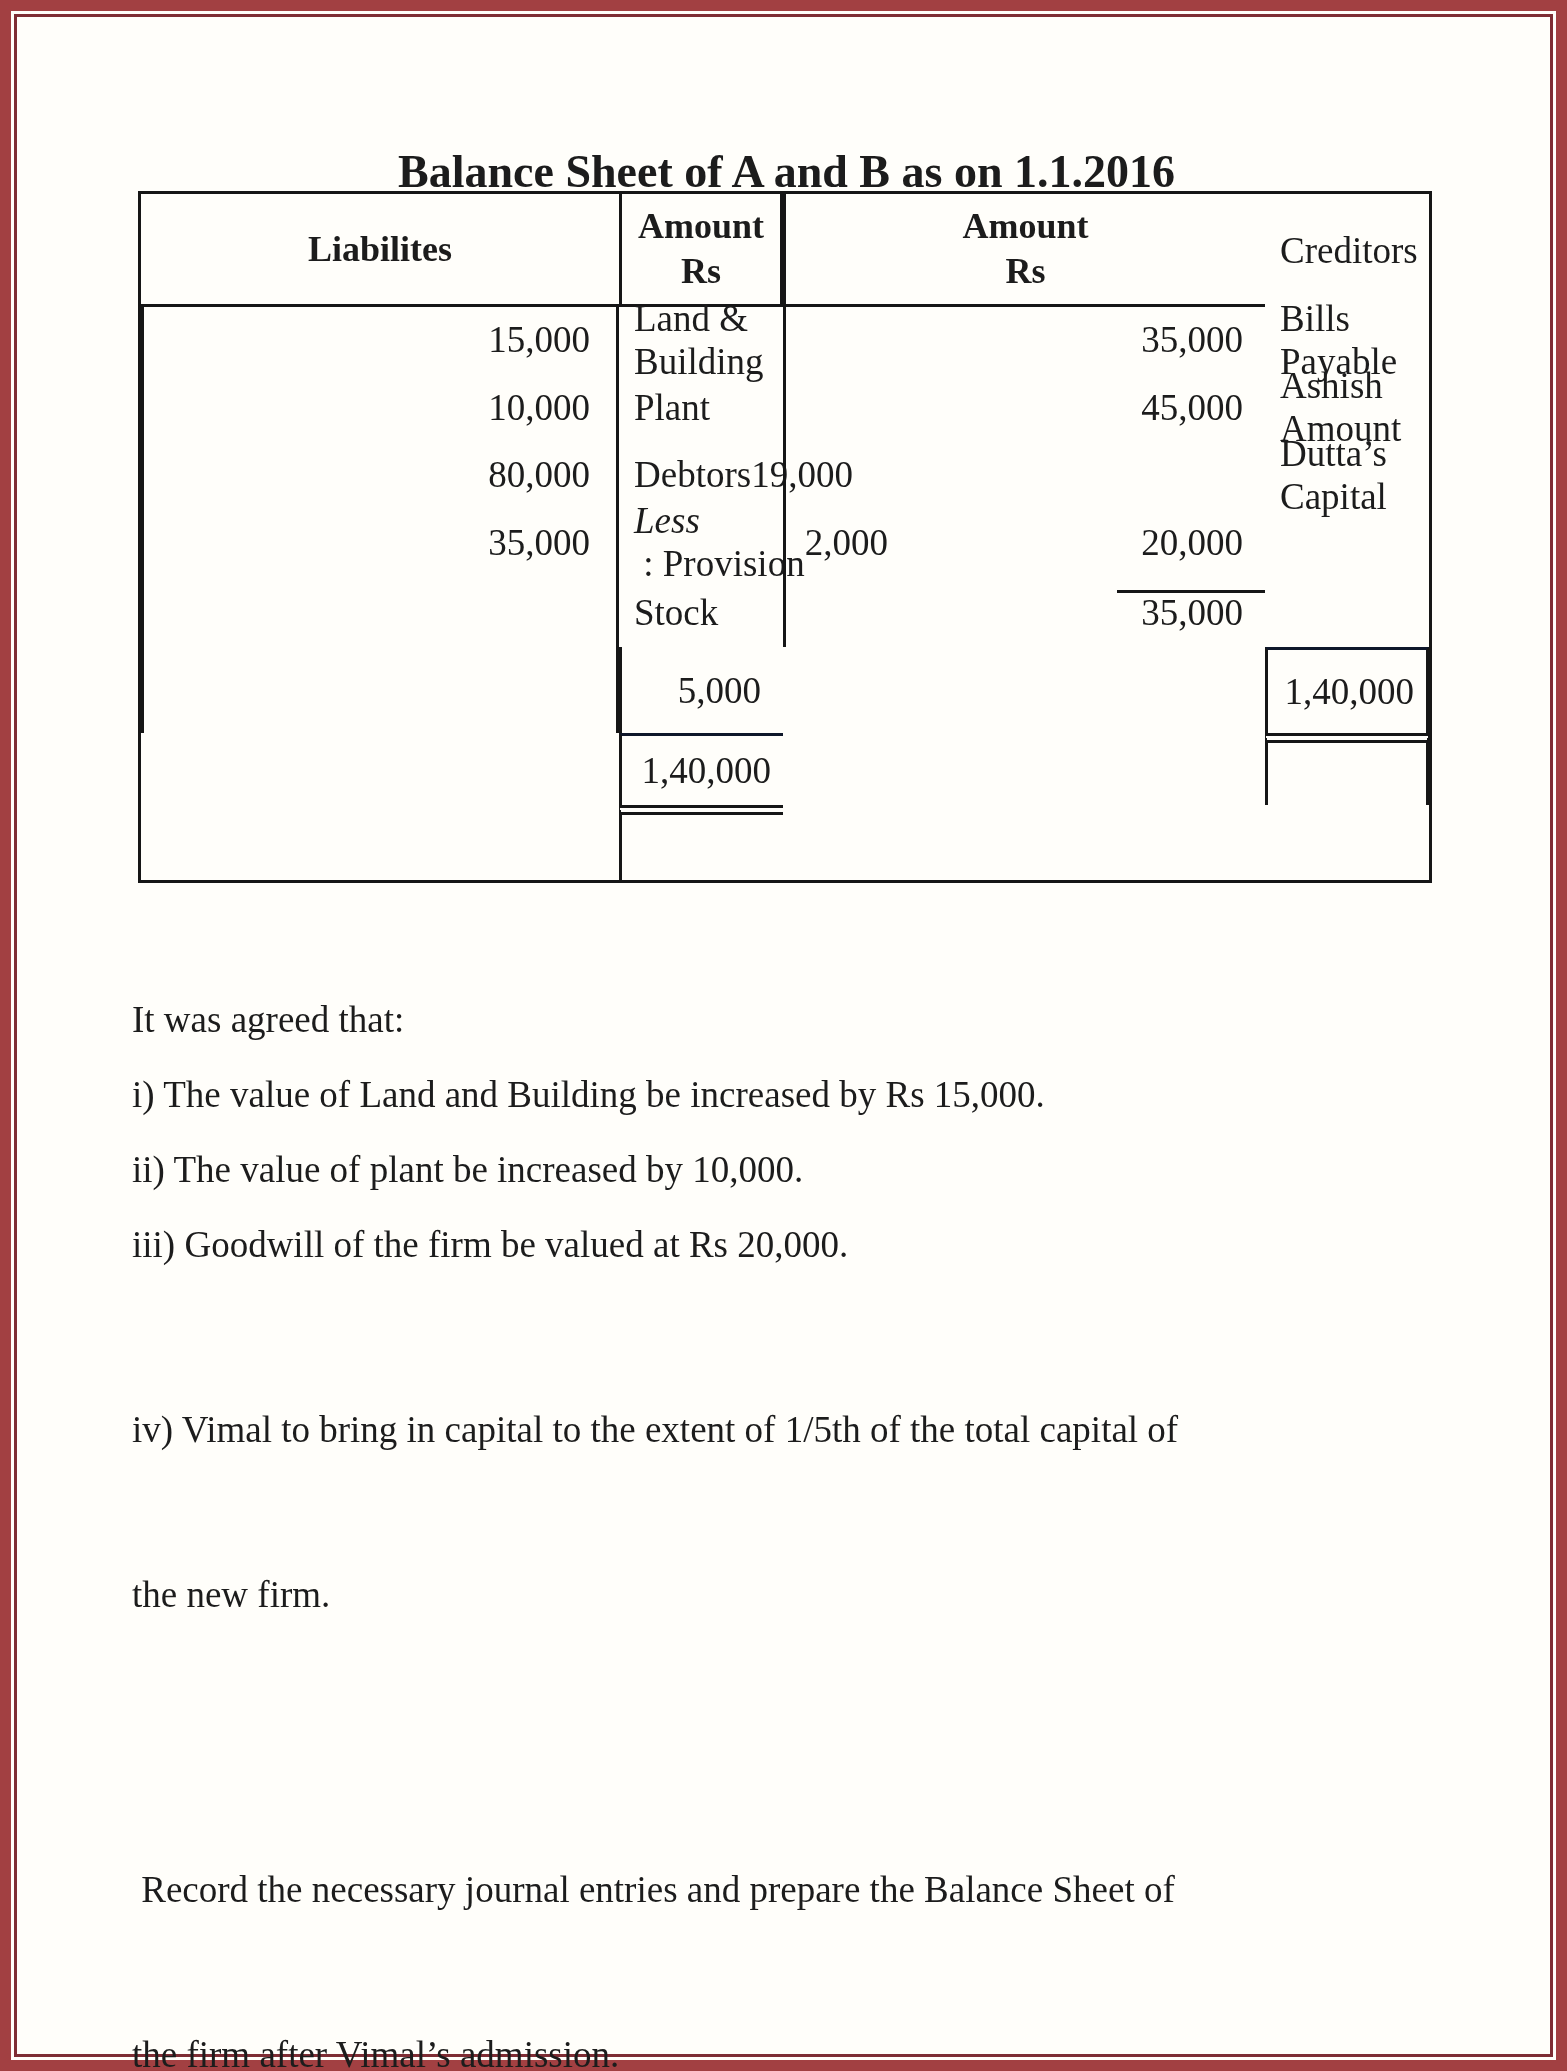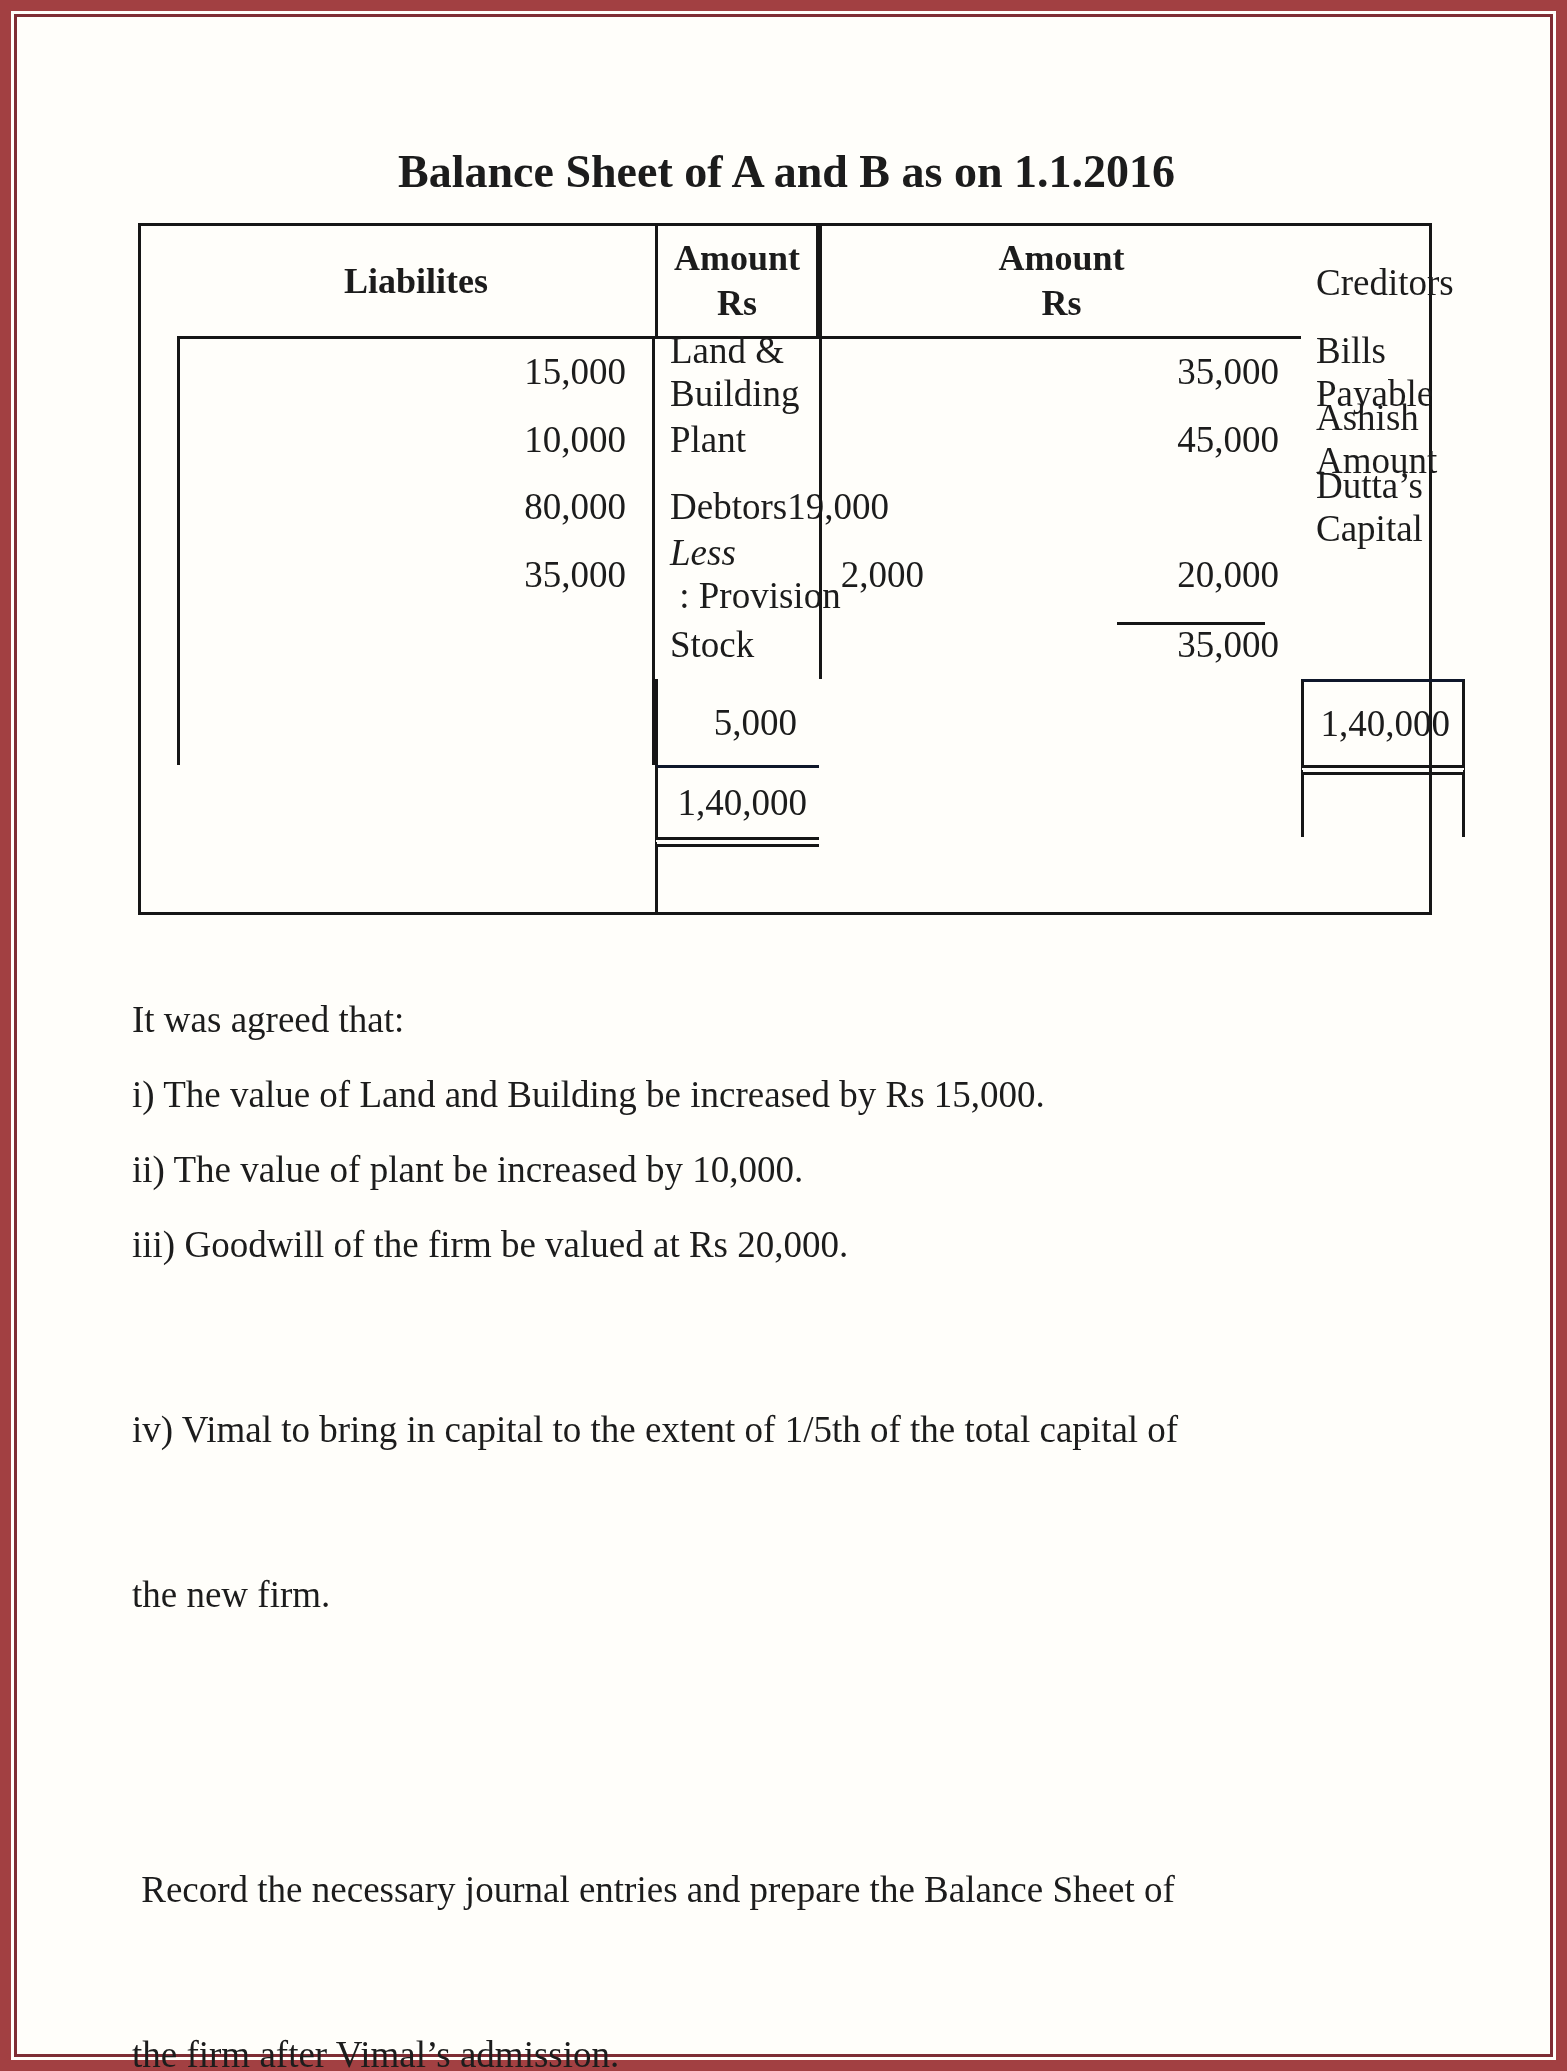--- a/index.html
+++ b/index.html
@@ -22,24 +22,23 @@
     background: #fffefa;
   }
   
   .doc-title {
     position: absolute; left: 0; top: 131px; width: 1539px;
     text-align: center;
     font-weight: bold; font-size: 46px; line-height: 48px;
   }
   
   .bs-wrap {
-    position: absolute; left: 121px; top: 206px;
+    position: absolute; left: 121px; top: 174px;
     width: 1294px; height: 692px;
     border: 3px solid #161616;
-    padding-left: 36px;
   }
   .bs {
     display: grid;
     grid-template-columns: 478px 164px 482px 164px;
     grid-template-rows: 113px 65px 70px 65px 70px 70px 86px 72px 75px;
     width: 1288px; height: 686px;
   }
   .cell { display: flex; align-items: center; font-size: 37px; overflow: visible; }
   .hdr { font-weight: bold; font-size: 36px; justify-content: center; text-align: center; }
   .hdr-amt { flex-direction: column; justify-content: center; line-height: 45px; }

